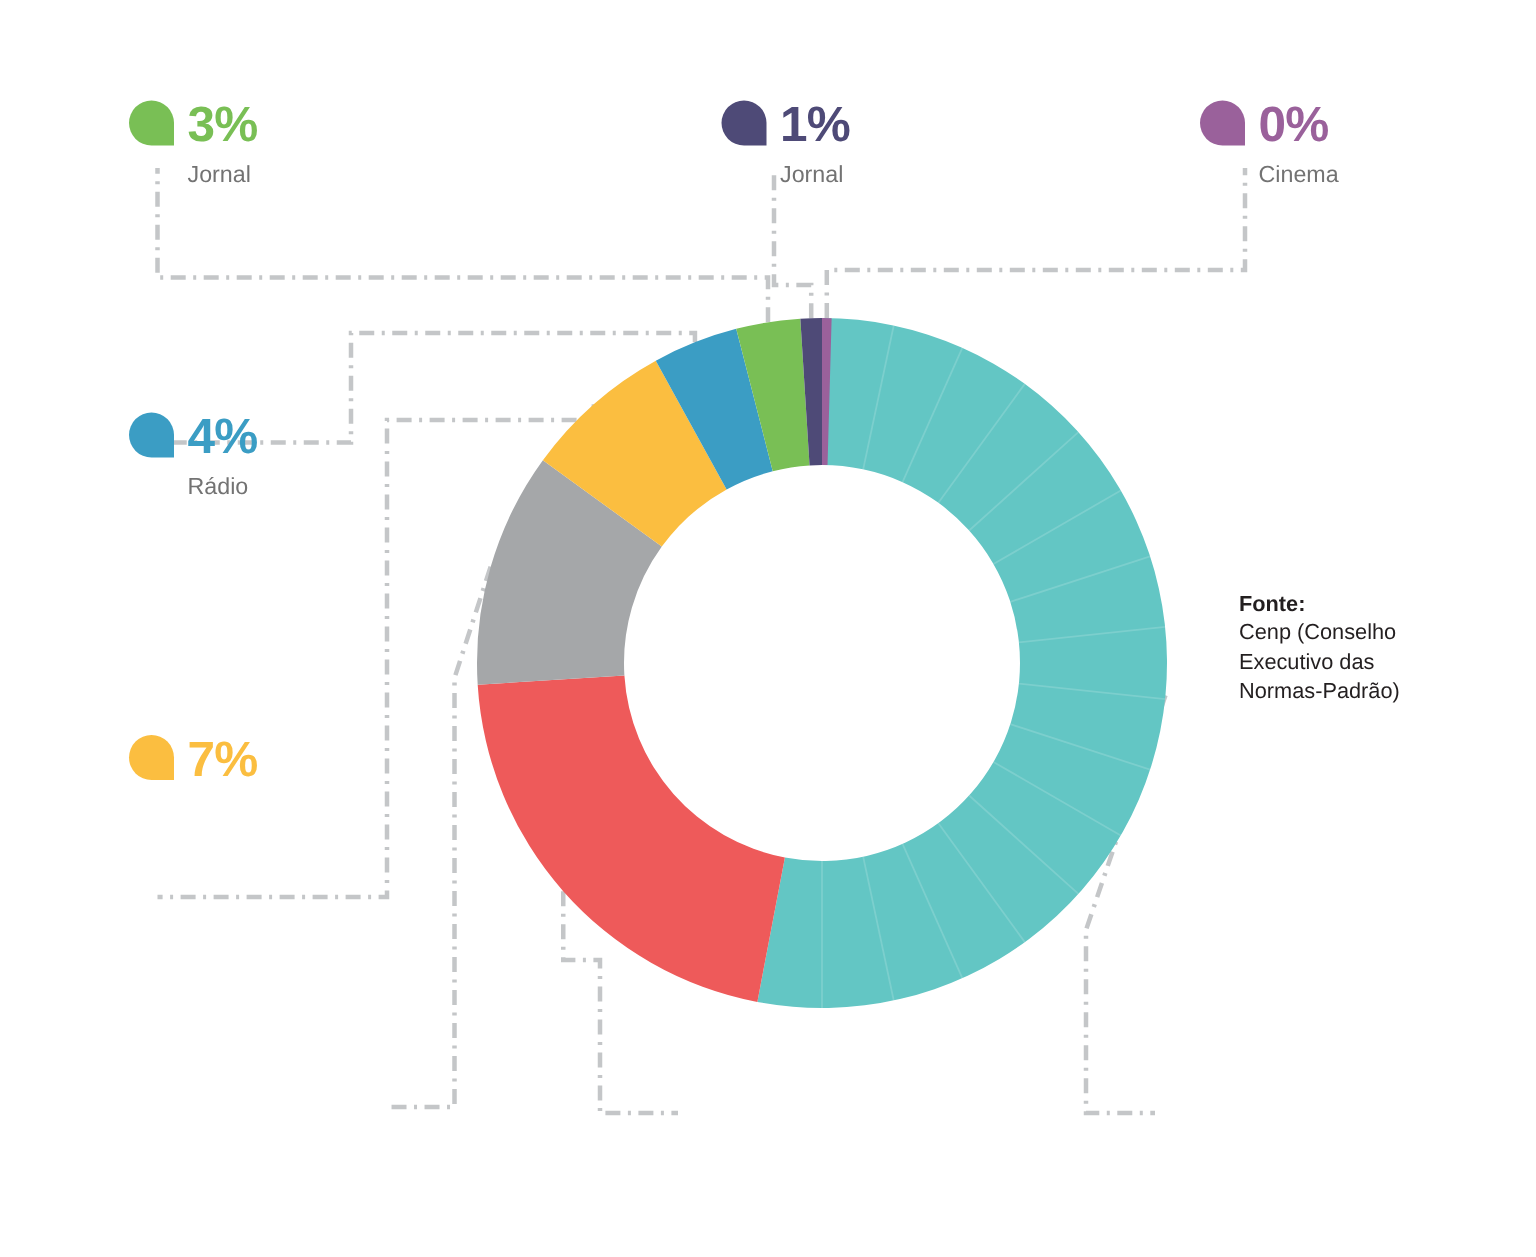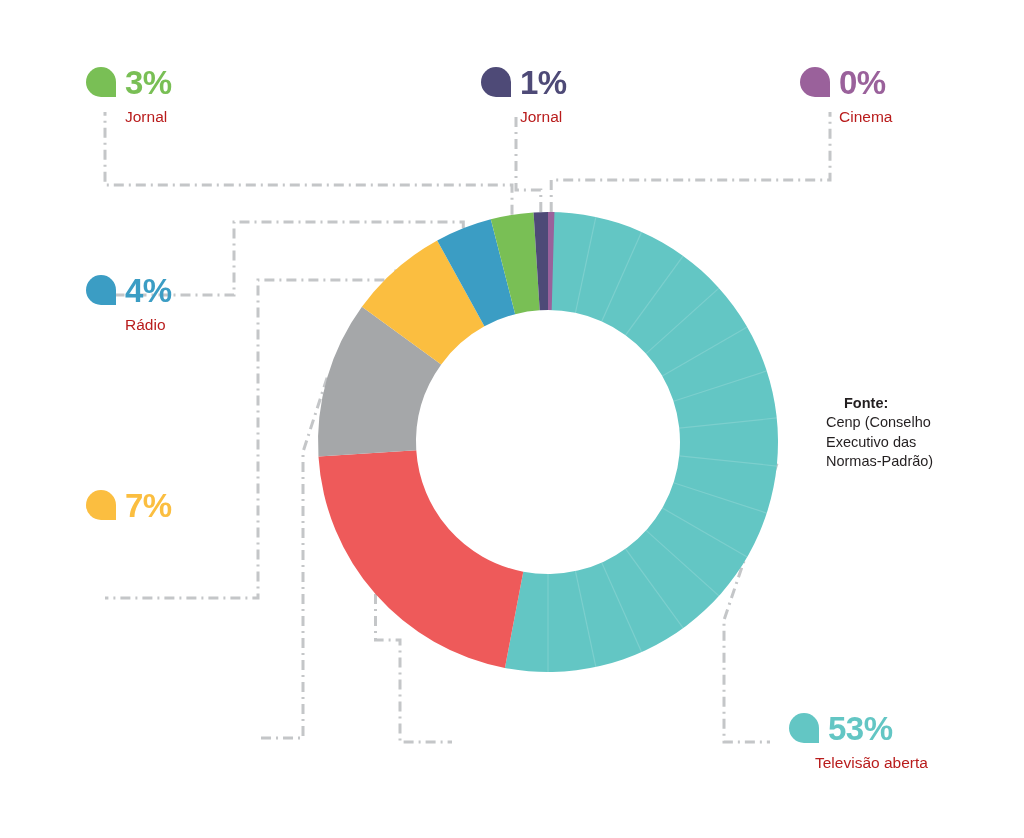--- a/index.html
+++ b/index.html
@@ -38,38 +38,37 @@
   }
   .pct {
     font-size: 33px;
     font-weight: bold;
     line-height: 1;
     letter-spacing: -0.5px;
     white-space: nowrap;
   }
   .cat {
     font-size: 15.5px;
-    color: #b91c1c;
+    color: #737373;
     line-height: 1.28;
     margin-top: 5px;
     white-space: pre-line;
   }
   .cat.indent { padding-left: 39px; }
   .cat.indent2 { padding-left: 42px; }
   .source {
     position: absolute;
     font-size: 14.5px;
     line-height: 1.33;
     color: #231f20;
     width: 150px;
   }
   .source .src-title {
     font-weight: bold;
     display: block;
-    margin-left: 18px;
   }
   .source .src-body { display: block; white-space: pre-line; }
 </style>
 </head>
 <body>
 
 <div id="stage">
 
   <svg class="chart-svg" viewBox="0 0 1024 838">
     <g id="connectors" fill="none" stroke="#c4c6c8" stroke-width="3" stroke-dasharray="10 5 2 5" stroke-linecap="butt">
@@ -151,27 +150,20 @@
 
   <div class="label-group" style="left:86px; top:485px;">
     <div class="label-head">
       <span class="pin" style="background:#fbbe40"></span>
       <span class="pct" style="color:#fbbe40">7%</span>
     </div>
   </div>
 
 
 
-  <div class="label-group" style="left:789px; top:708px;">
-    <div class="label-head">
-      <span class="pin" style="background:#63c6c4"></span>
-      <span class="pct" style="color:#63c6c4">53%</span>
-    </div>
-    <div class="cat indent" style="padding-left:26px">Televisão aberta</div>
-  </div>
 
   <div class="source" style="left:826px; top:394px;">
     <span class="src-title">Fonte:</span>
     <span class="src-body">Cenp (Conselho
 Executivo das
 Normas-Padrão)</span>
   </div>
 
 </div>
 

